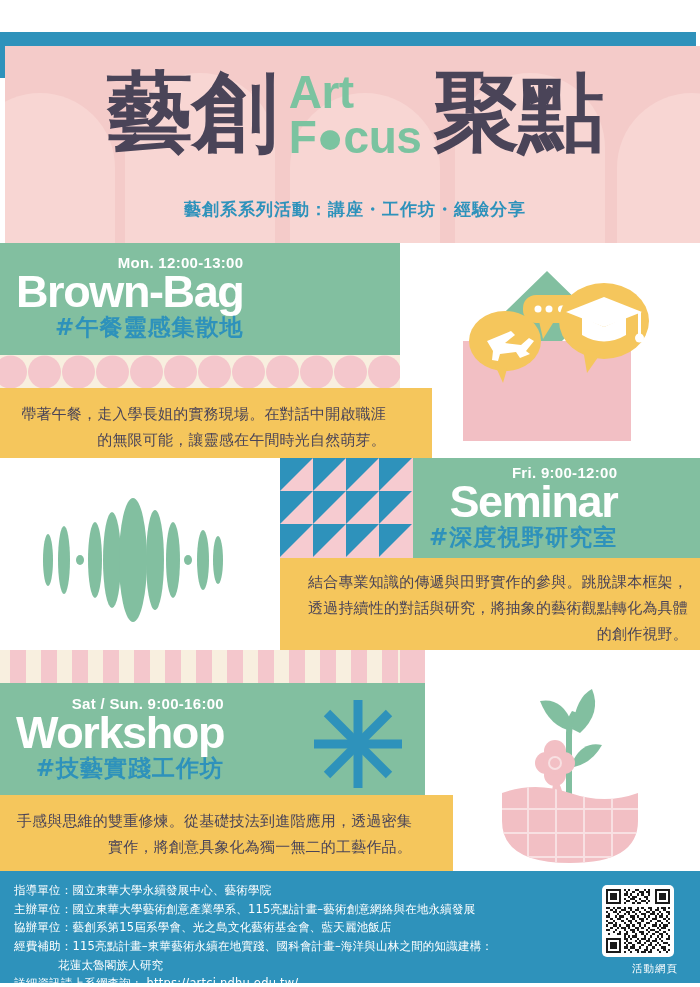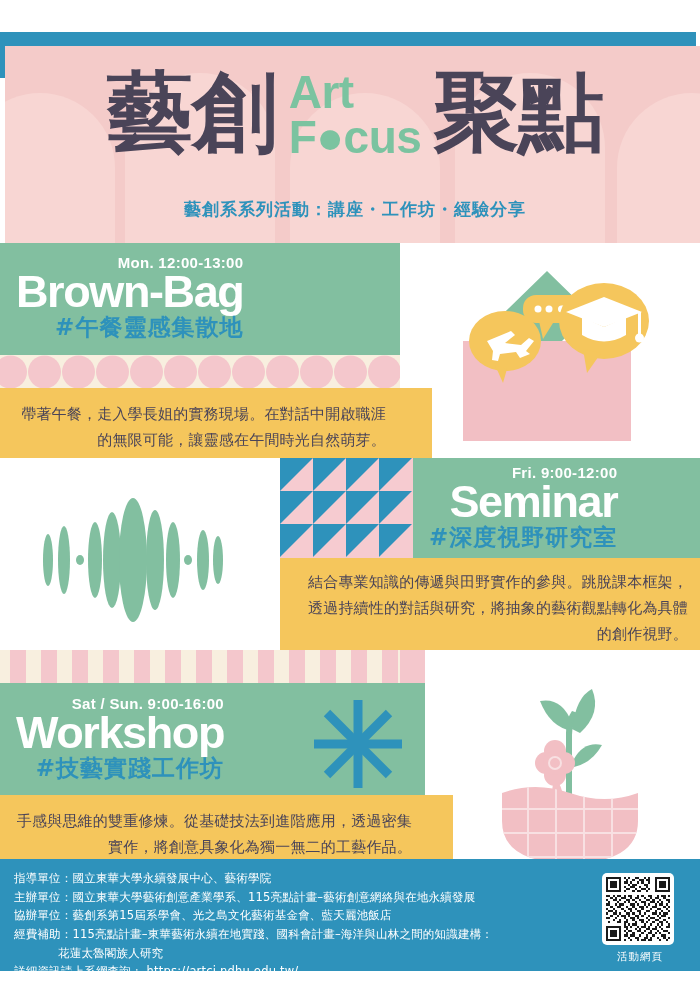--- a/index.html
+++ b/index.html
@@ -88,34 +88,34 @@
   .stripeband i{position:absolute;top:0;bottom:0;background:#F4C7CC;display:block;}
   
   .tris{overflow:hidden;position:absolute;background:#F6CBD0;}
   .tris i{position:absolute;width:0;height:0;display:block;}
 
   
   .illus{position:absolute;}
 
   
   .footer{
-    position:absolute;left:0;bottom:16px;width:700px;height:112px;background:#2E92BB;
+    position:absolute;left:0;bottom:4px;width:700px;height:112px;background:#2E92BB;
   }
   .foot-text{
     position:absolute;left:14px;top:10px;width:560px;
     color:#ffffff;font-size:11.5px;line-height:1.62;letter-spacing:0.2px;
     font-family:"DejaVu Sans","Liberation Sans",sans-serif;
   }
   .foot-text .ln{white-space:nowrap;}
   .foot-text .indent{padding-left:44px;}
   .qr-wrap{position:absolute;right:22px;top:14px;width:76px;text-align:center;}
   .qr{width:72px;height:72px;background:#ffffff;border-radius:5px;padding:4px;box-sizing:border-box;}
   .qr svg{display:block;width:100%;height:100%;}
   .qr-cap{color:#ffffff;font-size:10.5px;margin-top:5px;letter-spacing:1px;
-    font-family:"DejaVu Sans","Liberation Sans",sans-serif;}
+    font-family:"DejaVu Sans","Liberation Sans",sans-serif;text-align:right;}
 </style>
 </head>
 <body>
 
 <div id="poster">
 
   <div class="topbar">
     <div class="topbar-dots left">
       <span></span>
       <span></span>

